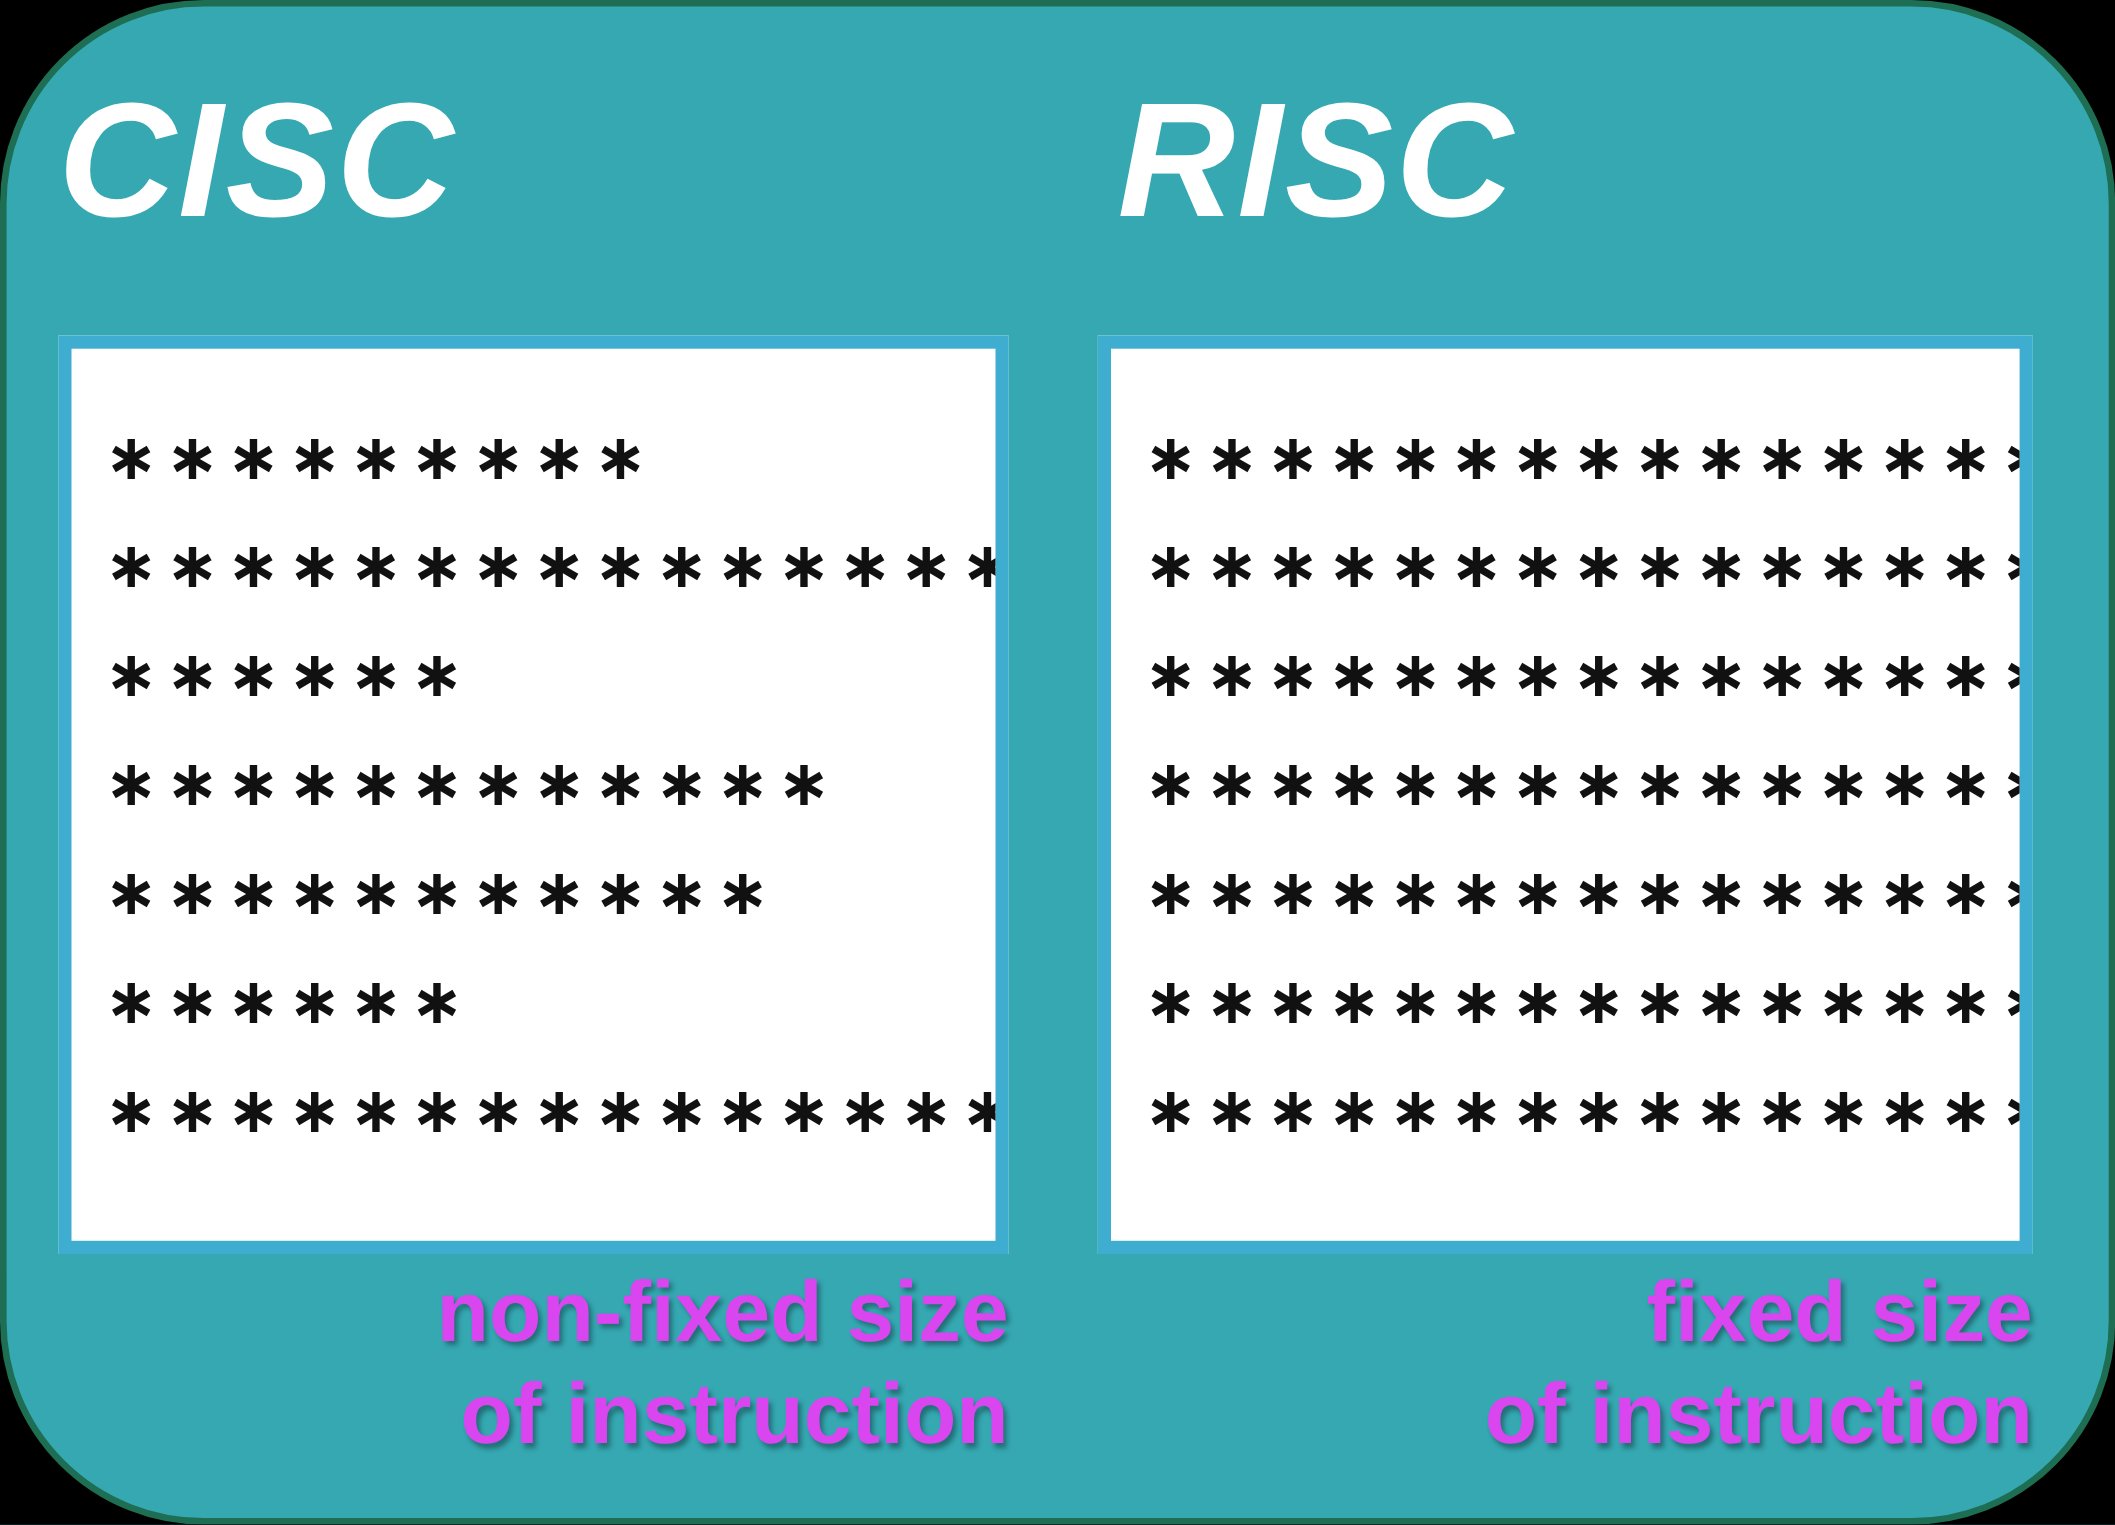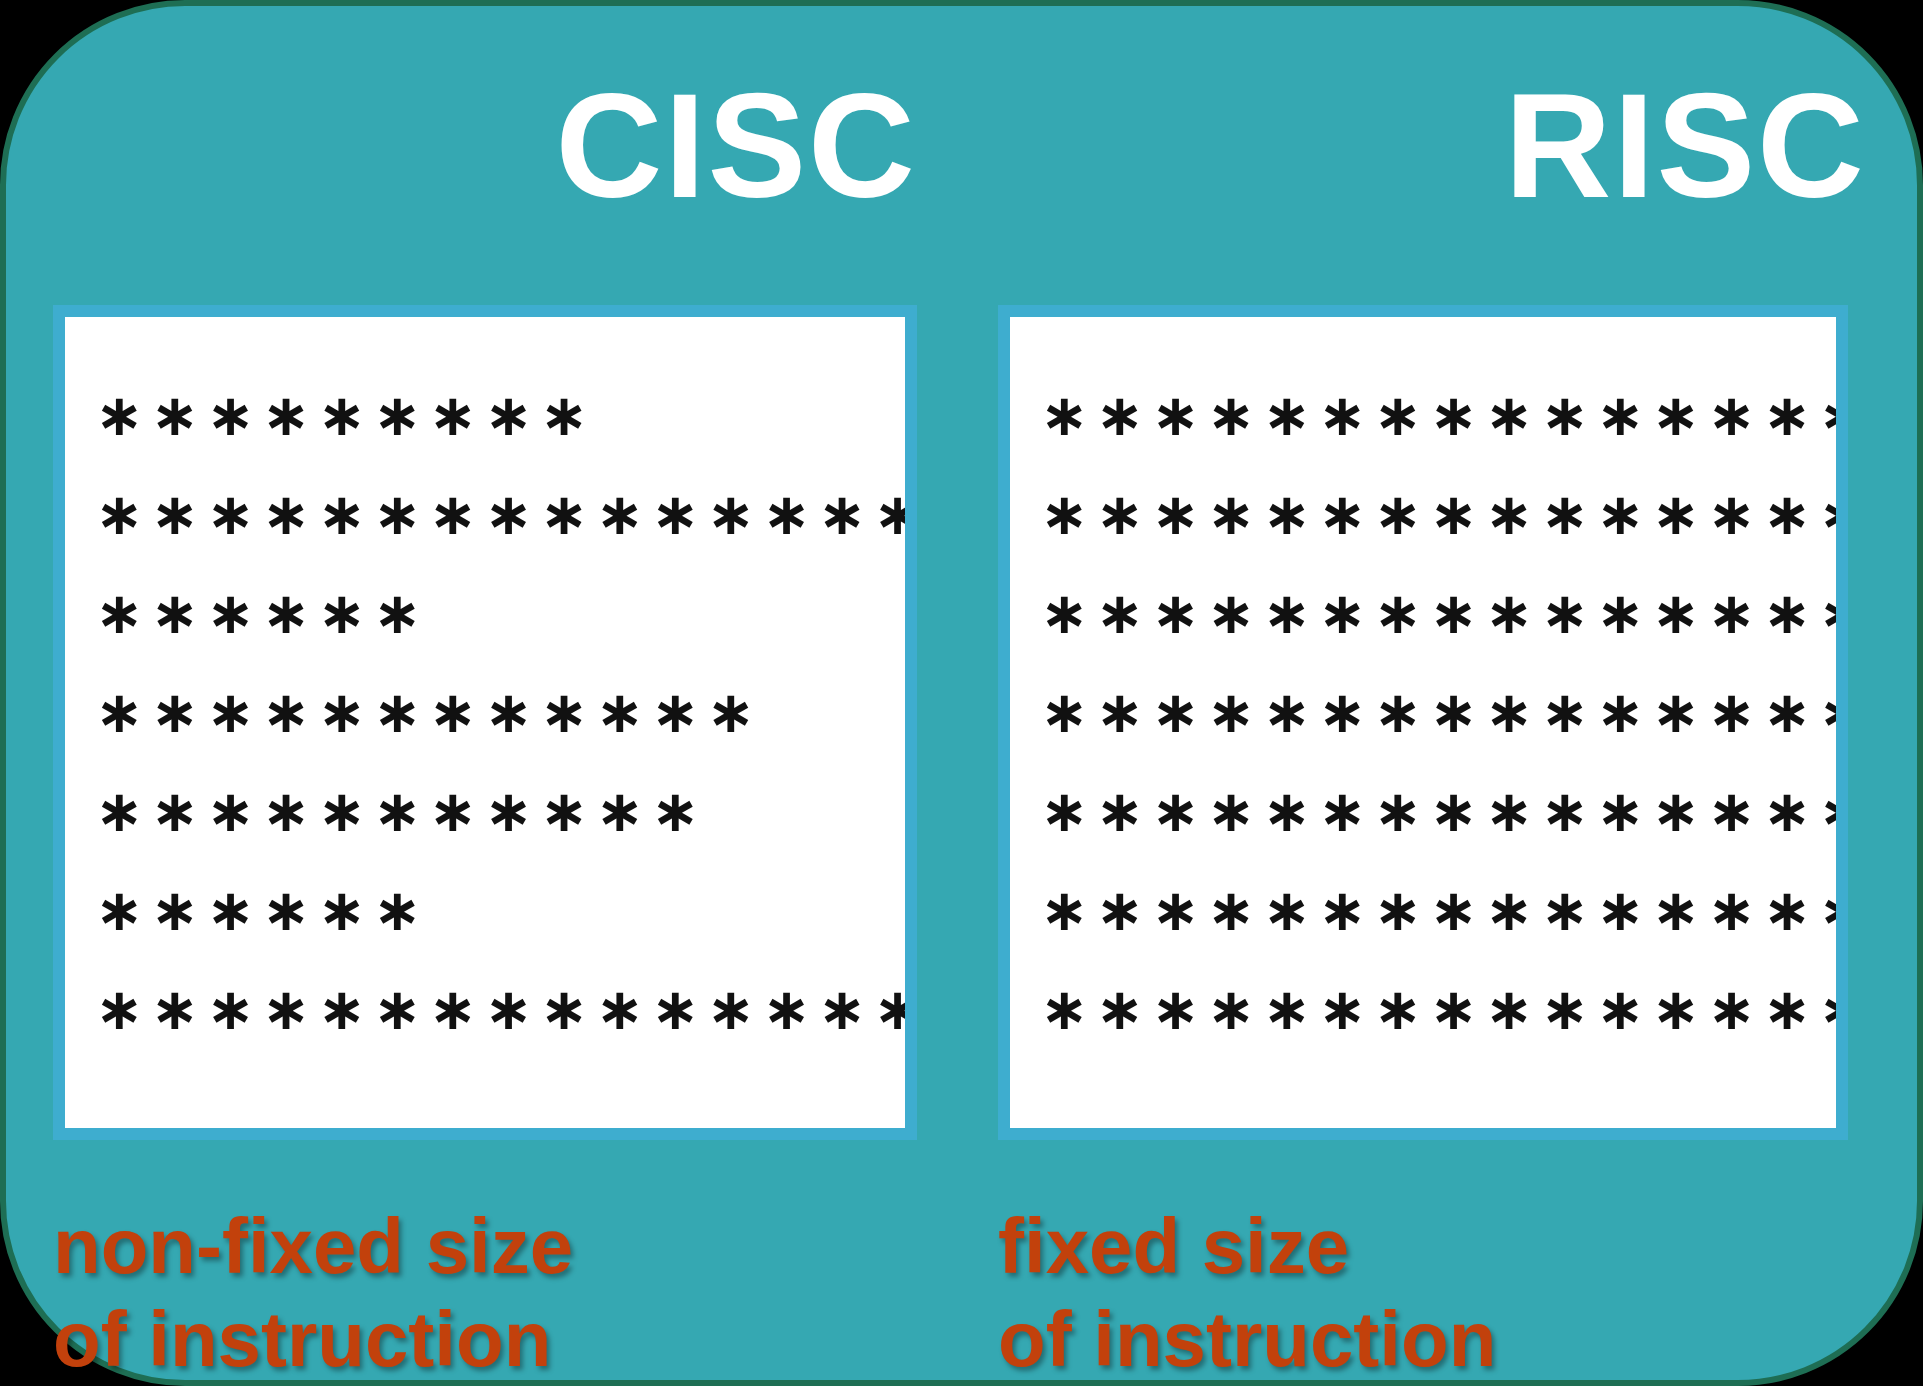--- a/index.html
+++ b/index.html
@@ -20,25 +20,26 @@
     background: #35A8B2;
     border: 6px solid #1E6E54;
     border-radius: 185px;
     box-sizing: border-box;
   }
   .title {
     position: absolute;
     top: 58px;
     height: 175px;
     line-height: 175px;
-    text-align: right;
+    text-align: left;
     color: #ffffff;
     font-size: 148px;
     font-weight: bold;
     letter-spacing: 2px;
+    font-style: italic;
   }
   #title-left  { left: 53px;  width: 864px; }
   #title-right { left: 1016px; width: 850px; }
   .panel {
     position: absolute;
     top: 305px;
     height: 835px;
     background: #ffffff;
     border: 12px solid #3EADCF;
     box-sizing: border-box;
@@ -53,23 +54,23 @@
     align-items: center;
     color: #111111;
     font-size: 58px;
     font-weight: bold;
     letter-spacing: 7px;
     white-space: nowrap;
     font-family: "DejaVu Sans", sans-serif;
   }
   .caption {
     position: absolute;
-    top: 1200px;
-    text-align: left;
-    color: #c2410c;
+    top: 1146px;
+    text-align: right;
+    color: #d946ef;
     font-size: 78px;
     font-weight: bold;
     line-height: 93px;
     text-shadow: 3px 4px 5px rgba(0,0,0,0.35);
   }
   #caption-left  { left: 53px;  width: 864px; }
   #caption-right { left: 998px; width: 850px; }
 </style>
 </head>
 <body>

